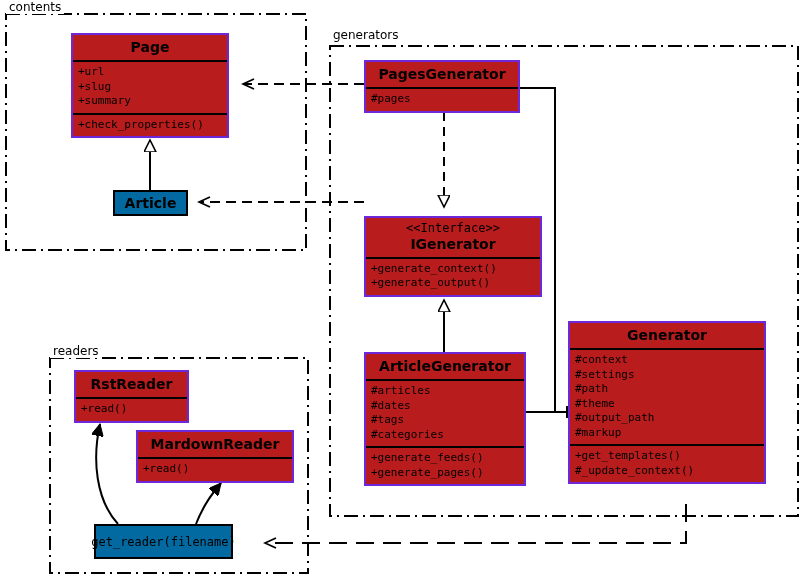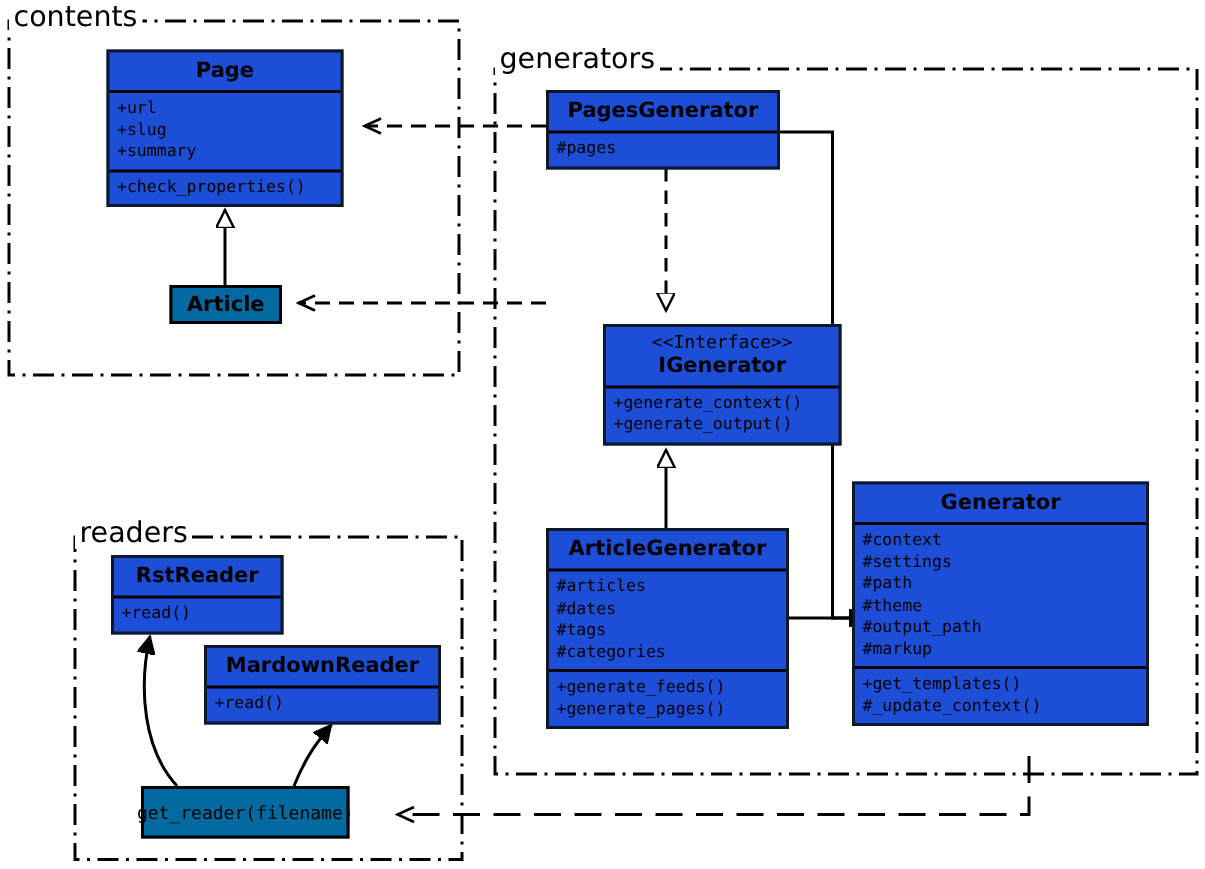--- a/index.html
+++ b/index.html
@@ -20,30 +20,30 @@
   #svg-layer {
     position: absolute;
     left: 0;
     top: 0;
     width: 803px;
     height: 579px;
   }
   .pkg-label {
     position: absolute;
     font-family: "DejaVu Sans", sans-serif;
-    font-size: 19px;
+    font-size: 12px;
     color: #000000;
     background: #ffffff;
     padding: 0 3px;
     white-space: nowrap;
   }
   .uml-box {
     position: absolute;
-    border: 2px solid #0f172a;
-    background: #1d4ed8;
+    border: 2px solid #6d28d9;
+    background: #b91c1c;
     box-sizing: border-box;
   }
   .uml-title {
     font-family: "DejaVu Sans", sans-serif;
     font-size: 14px;
     font-weight: bold;
     text-align: center;
     padding: 4px 6px 5px 6px;
     color: #000000;
     line-height: 1.15;
@@ -148,21 +148,21 @@
     <span style="font-family:'DejaVu Sans', sans-serif; font-size:14px; font-weight:bold;">Article</span>
   </div>
 
   <div class="uml-box" style="left:364px; top:60px; width:156px;">
     <div class="uml-title">PagesGenerator</div>
     <div class="uml-sep uml-section">
       <div class="uml-item">#pages</div>
     </div>
   </div>
 
-  <div class="uml-box" style="left:364px; top:216px; width:159px;margin-left:38px;">
+  <div class="uml-box" style="left:364px; top:216px; width:178px;">
     <div class="uml-title">
       <span class="stereo">&lt;&lt;Interface&gt;&gt;</span>
       <span>IGenerator</span>
     </div>
     <div class="uml-sep uml-section">
       <div class="uml-item">+generate_context()</div>
       <div class="uml-item">+generate_output()</div>
     </div>
   </div>
 

